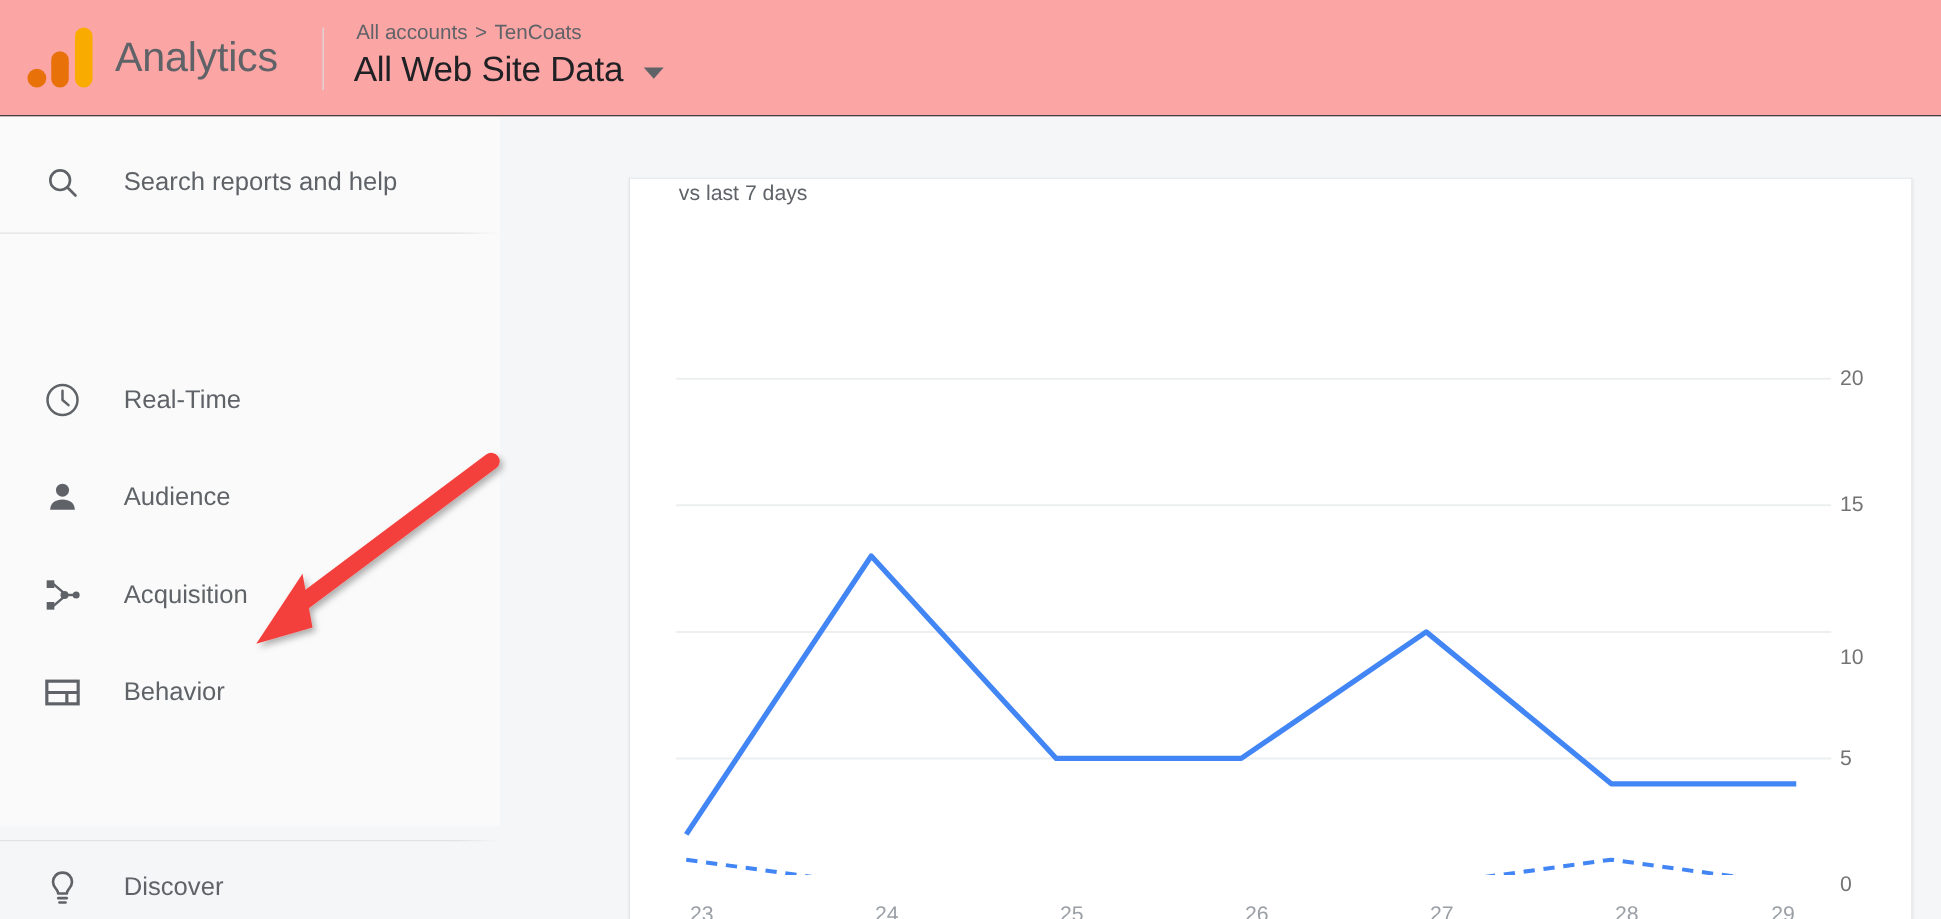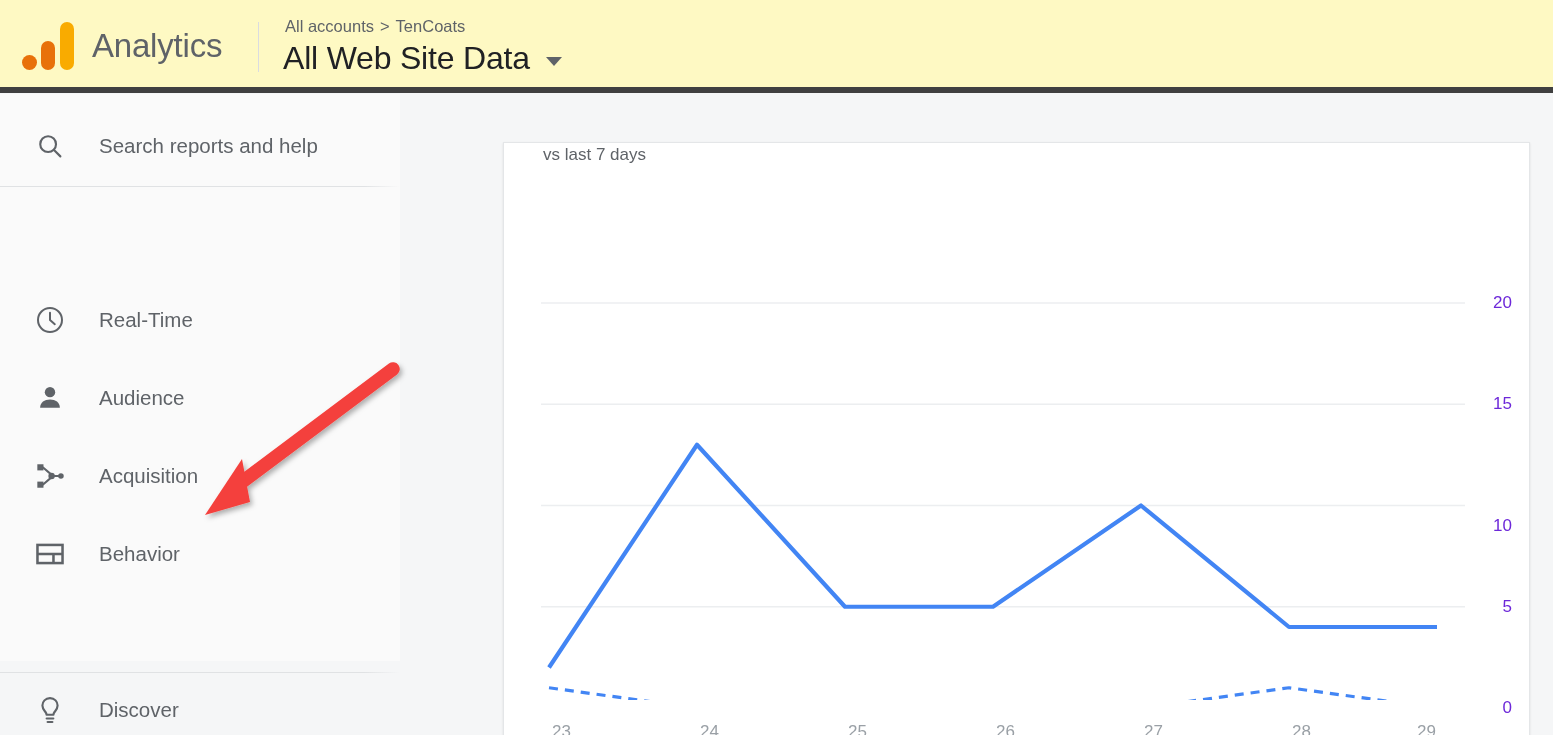--- a/index.html
+++ b/index.html
@@ -10,22 +10,22 @@
     background: #f5f6f7;
     font-family: "Liberation Sans", sans-serif;
     -webkit-font-smoothing: antialiased;
   }
 
   
   #header {
     position: absolute;
     left: 0; top: 0;
     width: 1553px; height: 93px;
-    background: #fef9c3;
-    border-bottom: 6px solid #404040;
+    background: #fca5a5;
+    border-bottom: 1px solid #404040;
   }
   #logo-wrap {
     position: absolute;
     left: 22px; top: 22px;
     width: 56px; height: 50px;
   }
   .logo-dot {
     position: absolute;
     left: 0px; bottom: 2px;
     width: 15px; height: 15px;
@@ -70,21 +70,21 @@
   }
   #breadcrumb .crumb-sep { margin: 0 6px; color: #5f6368; }
   #property-row {
     position: absolute;
     left: 283px; top: 40px;
     display: flex;
     align-items: center;
     cursor: pointer;
   }
   #property-title {
-    font-size: 32px;
+    font-size: 28px;
     color: #202124;
     font-weight: 400;
     white-space: nowrap;
     letter-spacing: -0.2px;
   }
   #property-caret {
     margin-left: 16px;
     width: 0; height: 0;
     border-left: 8px solid transparent;
     border-right: 8px solid transparent;
@@ -157,22 +157,22 @@
   }
   #chart-area {
     position: absolute;
     left: 0; top: 0;
     width: 1027px; height: 557px;
   }
   #chart-svg { display: block; }
   .ytick {
     position: absolute;
     font-size: 17px;
-    color: #6d28d9;
-    text-align: right;
+    color: #737373;
+    text-align: left;
     width: 40px;
     white-space: nowrap;
   }
   .xtick {
     position: absolute;
     font-size: 17px;
     color: #9aa0a6;
     white-space: nowrap;
   }
   .xtick-sub {

